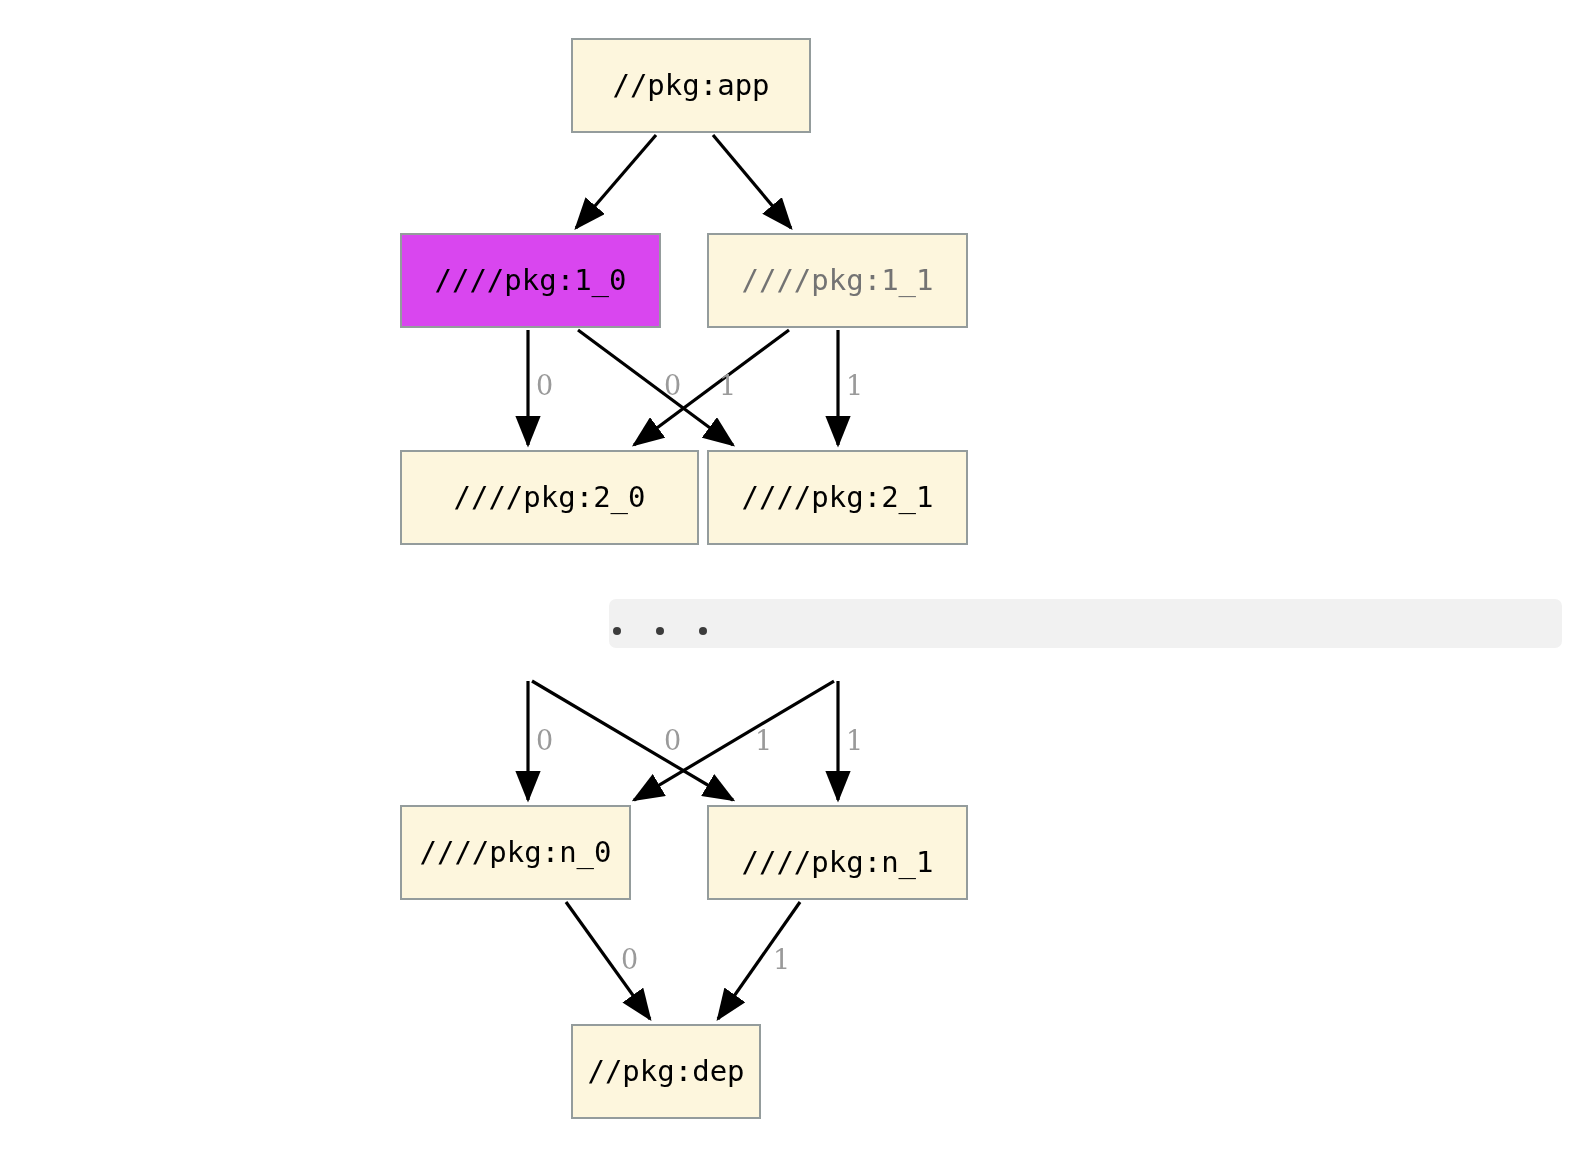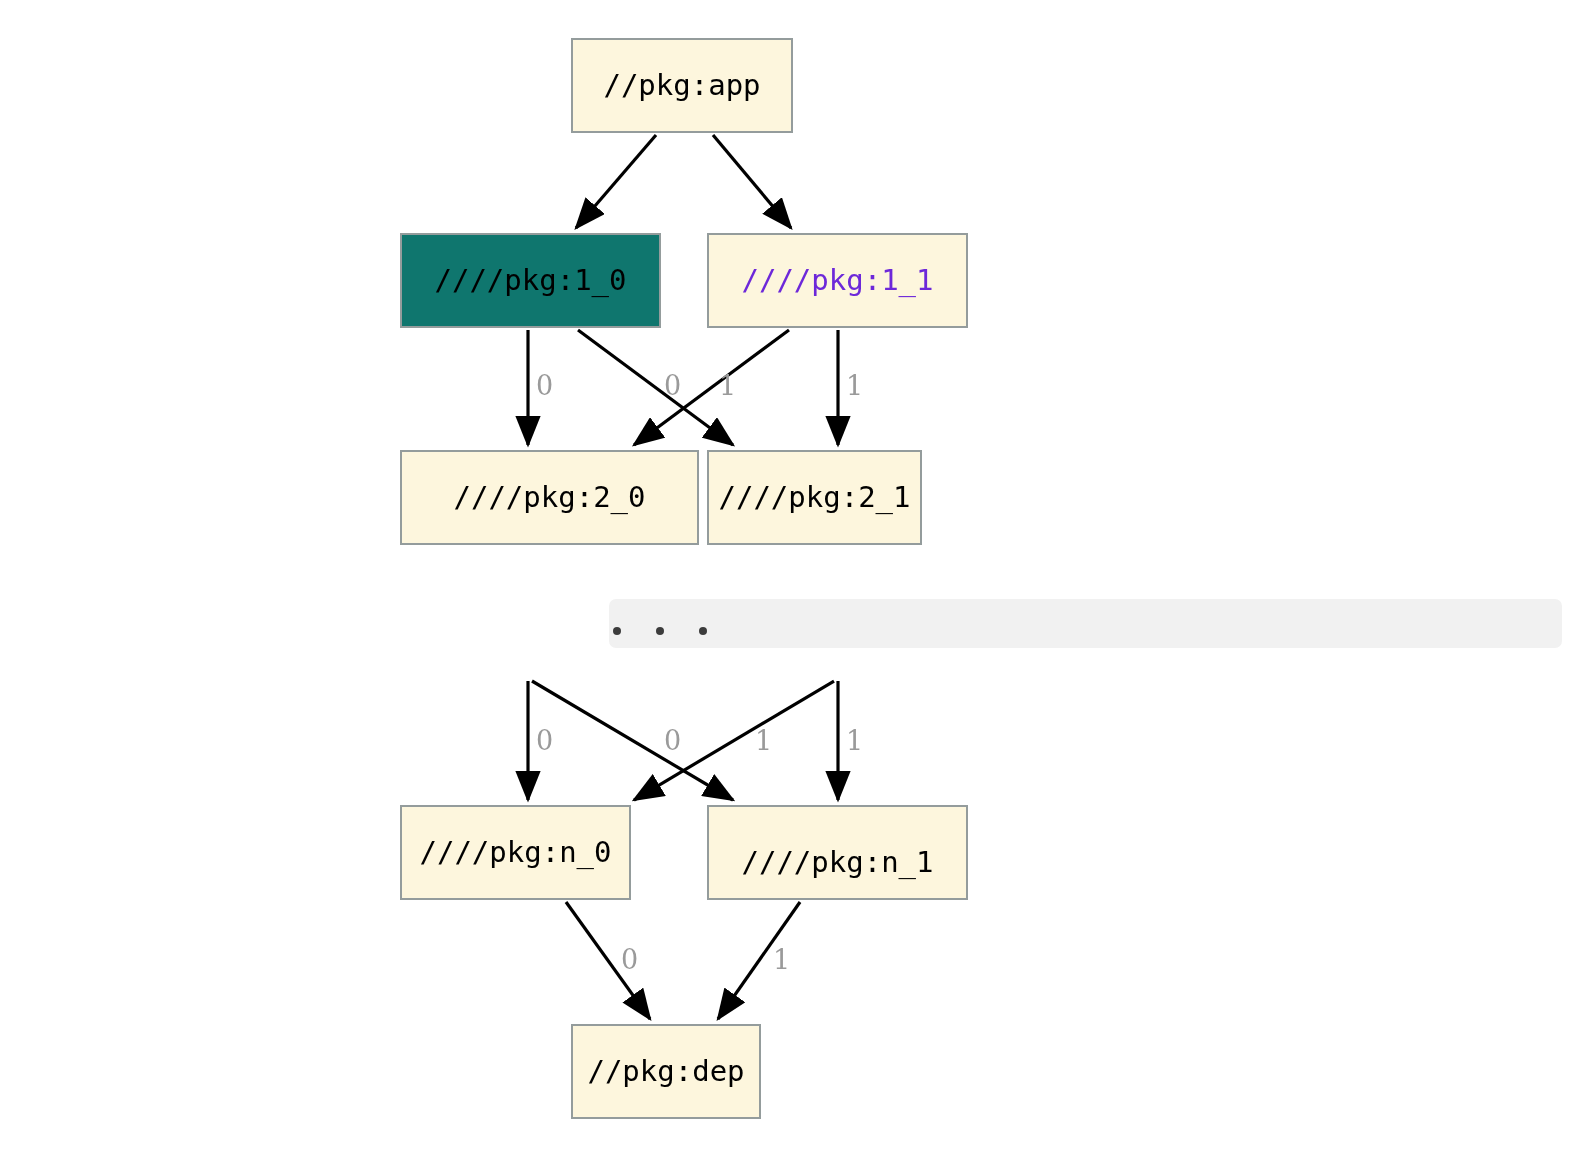--- a/index.html
+++ b/index.html
@@ -91,33 +91,33 @@
         <line x1="528" y1="681" x2="528" y2="800" stroke="#000000" stroke-width="3.2" marker-end="url(#arrowhead)"></line>
         <line x1="532" y1="681" x2="733" y2="800" stroke="#000000" stroke-width="3.2" marker-end="url(#arrowhead)"></line>
         <line x1="834" y1="681" x2="634" y2="800" stroke="#000000" stroke-width="3.2" marker-end="url(#arrowhead)"></line>
         <line x1="838" y1="681" x2="838" y2="800" stroke="#000000" stroke-width="3.2" marker-end="url(#arrowhead)"></line>
         <line x1="566" y1="902" x2="650" y2="1019" stroke="#000000" stroke-width="3.2" marker-end="url(#arrowhead)"></line>
         <line x1="800" y1="902" x2="718" y2="1019" stroke="#000000" stroke-width="3.2" marker-end="url(#arrowhead)"></line>
       </g>
   </svg>
 
   <div id="nodes-layer">
-      <div class="node" style="left: 571px; top: 38px; width: 222px; height: 95px; background: rgb(253, 246, 221); border-color: rgb(148, 156, 156);">
+      <div class="node" style="left: 571px; top: 38px; width: 240px; height: 95px; background: rgb(253, 246, 221); border-color: rgb(148, 156, 156);">
         <span class="node-label" style="color: rgb(0, 0, 0);">//pkg:app</span>
       </div>
-      <div class="node" style="left: 400px; top: 233px; width: 261px; height: 95px; background: #0f766e; border-color: rgb(148, 156, 156);">
+      <div class="node" style="left: 400px; top: 233px; width: 261px; height: 95px; background: #d946ef; border-color: rgb(148, 156, 156);">
         <span class="node-label" style="color: rgb(0, 0, 0);">////pkg:1_0</span>
       </div>
       <div class="node" style="left: 707px; top: 233px; width: 261px; height: 95px; background: rgb(253, 246, 221); border-color: rgb(148, 156, 156);">
-        <span class="node-label" style="color: #6d28d9;">////pkg:1_1</span>
+        <span class="node-label" style="color: #737373;">////pkg:1_1</span>
       </div>
       <div class="node" style="left: 400px; top: 450px; width: 299px; height: 95px; background: rgb(253, 246, 221); border-color: rgb(148, 156, 156);">
         <span class="node-label" style="color: rgb(0, 0, 0);">////pkg:2_0</span>
       </div>
-      <div class="node" style="left: 707px; top: 450px; width: 215px; height: 95px; background: rgb(253, 246, 221); border-color: rgb(148, 156, 156);">
+      <div class="node" style="left: 707px; top: 450px; width: 261px; height: 95px; background: rgb(253, 246, 221); border-color: rgb(148, 156, 156);">
         <span class="node-label" style="color: rgb(0, 0, 0);">////pkg:2_1</span>
       </div>
       <div class="node" style="left: 400px; top: 805px; width: 231px; height: 95px; background: rgb(253, 246, 221); border-color: rgb(148, 156, 156);">
         <span class="node-label" style="color: rgb(0, 0, 0);">////pkg:n_0</span>
       </div>
       <div class="node" style="left: 707px; top: 805px; width: 261px; height: 95px; background: rgb(253, 246, 221); border-color: rgb(148, 156, 156);">
         <span class="node-label" style="color: rgb(0, 0, 0); margin-top: 19px;">////pkg:n_1</span>
       </div>
       <div class="node" style="left: 571px; top: 1024px; width: 190px; height: 95px; background: rgb(253, 246, 221); border-color: rgb(148, 156, 156);">
         <span class="node-label" style="color: rgb(0, 0, 0);">//pkg:dep</span>

